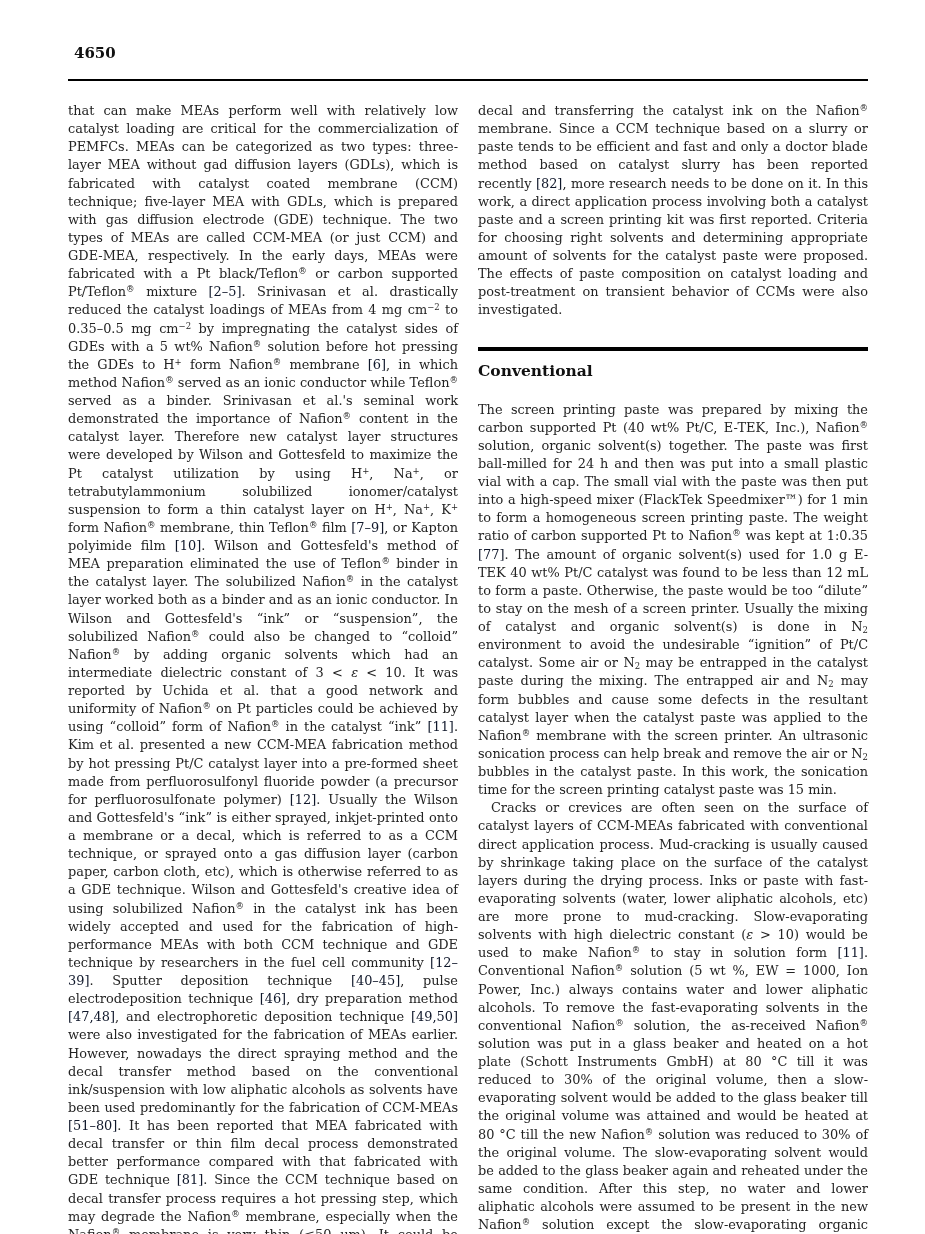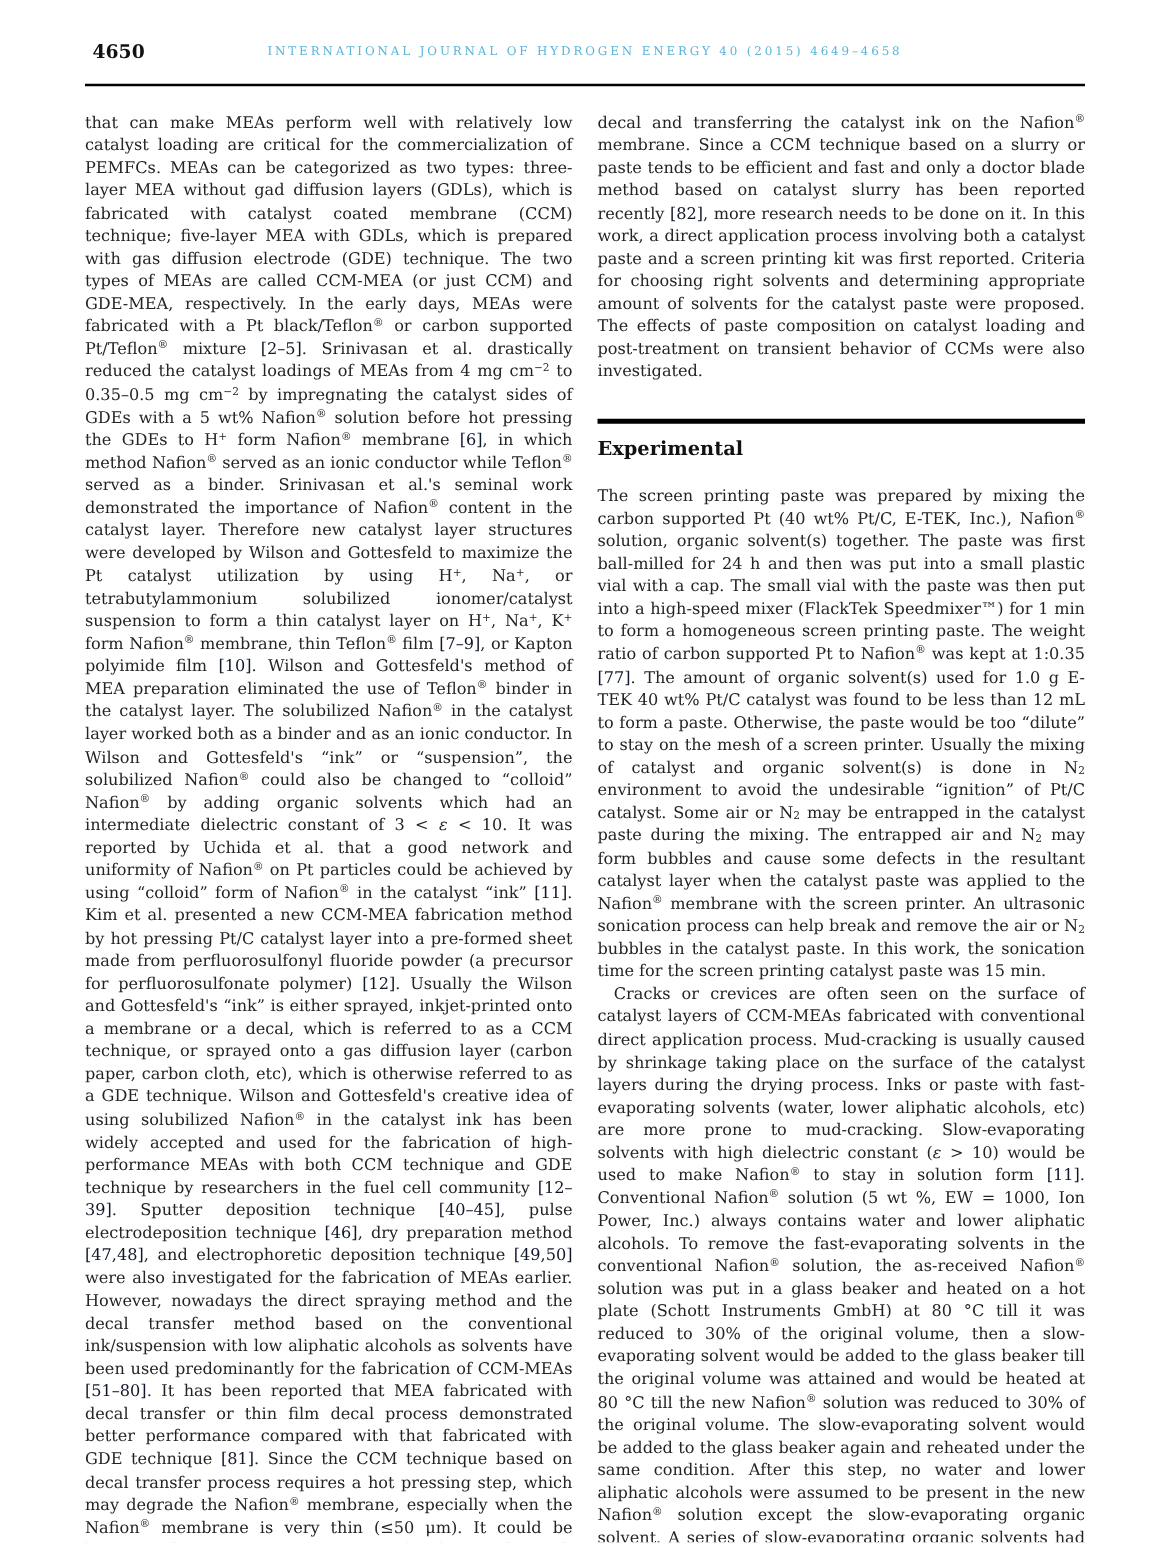--- a/index.html
+++ b/index.html
@@ -1,20 +1,20 @@
 <!DOCTYPE html>
 <html><head>
 <meta charset="utf-8">
 <style>
   html, body { margin:0; padding:0; background:#ffffff; }
   .page {
     position:relative;
     width:925px; height:1234px;
     box-sizing:border-box;
-    padding:30px 57px 0 68px;
+    padding:42px 57px 0 68px;
     background:#ffffff;
     font-family:"DejaVu Serif", serif;
     color:#232323;
     overflow:hidden;
   }
   .hdr { position:relative; height:24px; }
   .pagenum {
     position:absolute; left:6px; top:2px;
     font-size:15px; font-weight:bold; color:#111;
     font-family:"DejaVu Serif", serif;
@@ -50,37 +50,36 @@
     color:#111;
   }
 </style>
 </head>
 <body>
 
 <div class="page">
 
   <div class="hdr">
     <div class="pagenum">4650</div>
-    <div class="jtitle">international journal of hydrogen energy 40 (2015) 4649–4658</div>
   </div>
 
   <div class="header-rule"></div>
 
   <div class="columns">
 
     <div class="col">
       <p class="para"><span>that can make MEAs perform well with relatively low catalyst loading are critical for the commercialization of PEMFCs. MEAs can be categorized as two types: three-layer MEA without gad diffusion layers (GDLs), which is fabricated with catalyst coated membrane (CCM) technique; five-layer MEA with GDLs, which is prepared with gas diffusion electrode (GDE) technique. The two types of MEAs are called CCM-MEA (or just CCM) and GDE-MEA, respectively. In the early days, MEAs were fabricated with a Pt black/Teflon</span><span class="sup">®</span><span> or carbon supported Pt/Teflon</span><span class="sup">®</span><span> mixture </span><span class="ref">[2–5]</span><span>. Srinivasan et al. drastically reduced the catalyst loadings of MEAs from 4 mg cm</span><span class="sup">−2</span><span> to 0.35–0.5 mg cm</span><span class="sup">−2</span><span> by impregnating the catalyst sides of GDEs with a 5 wt% Nafion</span><span class="sup">®</span><span> solution before hot pressing the GDEs to H</span><span class="sup">+</span><span> form Nafion</span><span class="sup">®</span><span> membrane </span><span class="ref">[6]</span><span>, in which method Nafion</span><span class="sup">®</span><span> served as an ionic conductor while Teflon</span><span class="sup">®</span><span> served as a binder. Srinivasan et al.'s seminal work demonstrated the importance of Nafion</span><span class="sup">®</span><span> content in the catalyst layer. Therefore new catalyst layer structures were developed by Wilson and Gottesfeld to maximize the Pt catalyst utilization by using H</span><span class="sup">+</span><span>, Na</span><span class="sup">+</span><span>, or tetrabutylammonium solubilized ionomer/catalyst suspension to form a thin catalyst layer on H</span><span class="sup">+</span><span>, Na</span><span class="sup">+</span><span>, K</span><span class="sup">+</span><span> form Nafion</span><span class="sup">®</span><span> membrane, thin Teflon</span><span class="sup">®</span><span> film </span><span class="ref">[7–9]</span><span>, or Kapton polyimide film </span><span class="ref">[10]</span><span>. Wilson and Gottesfeld's method of MEA preparation eliminated the use of Teflon</span><span class="sup">®</span><span> binder in the catalyst layer. The solubilized Nafion</span><span class="sup">®</span><span> in the catalyst layer worked both as a binder and as an ionic conductor. In Wilson and Gottesfeld's “ink” or “suspension”, the solubilized Nafion</span><span class="sup">®</span><span> could also be changed to “colloid” Nafion</span><span class="sup">®</span><span> by adding organic solvents which had an intermediate dielectric constant of 3 &lt; </span><span class="it">ε</span><span> &lt; 10. It was reported by Uchida et al. that a good network and uniformity of Nafion</span><span class="sup">®</span><span> on Pt particles could be achieved by using “colloid” form of Nafion</span><span class="sup">®</span><span> in the catalyst “ink” </span><span class="ref">[11]</span><span>. Kim et al. presented a new CCM-MEA fabrication method by hot pressing Pt/C catalyst layer into a pre-formed sheet made from perfluorosulfonyl fluoride powder (a precursor for perfluorosulfonate polymer) </span><span class="ref">[12]</span><span>. Usually the Wilson and Gottesfeld's “ink” is either sprayed, inkjet-printed onto a membrane or a decal, which is referred to as a CCM technique, or sprayed onto a gas diffusion layer (carbon paper, carbon cloth, etc), which is otherwise referred to as a GDE technique. Wilson and Gottesfeld's creative idea of using solubilized Nafion</span><span class="sup">®</span><span> in the catalyst ink has been widely accepted and used for the fabrication of high-performance MEAs with both CCM technique and GDE technique by researchers in the fuel cell community </span><span class="ref">[12–39]</span><span>. Sputter deposition technique </span><span class="ref">[40–45]</span><span>, pulse electrodeposition technique </span><span class="ref">[46]</span><span>, dry preparation method </span><span class="ref">[47,48]</span><span>, and electrophoretic deposition technique </span><span class="ref">[49,50]</span><span> were also investigated for the fabrication of MEAs earlier. However, nowadays the direct spraying method and the decal transfer method based on the conventional ink/suspension with low aliphatic alcohols as solvents have been used predominantly for the fabrication of CCM-MEAs </span><span class="ref">[51–80]</span><span>. It has been reported that MEA fabricated with decal transfer or thin film decal process demonstrated better performance compared with that fabricated with GDE technique </span><span class="ref">[81]</span><span>. Since the CCM technique based on decal transfer process requires a hot pressing step, which may degrade the Nafion</span><span class="sup">®</span><span> membrane, especially when the Nafion</span><span class="sup">®</span><span> membrane is very thin (≤50 μm). It could be better and more convenient to apply the catalyst ink directly onto the Nafion</span></p>
     </div>
 
     <div class="col">
       <p class="para"><span>decal and transferring the catalyst ink on the Nafion</span><span class="sup">®</span><span> membrane. Since a CCM technique based on a slurry or paste tends to be efficient and fast and only a doctor blade method based on catalyst slurry has been reported recently </span><span class="ref">[82]</span><span>, more research needs to be done on it. In this work, a direct application process involving both a catalyst paste and a screen printing kit was first reported. Criteria for choosing right solvents and determining appropriate amount of solvents for the catalyst paste were proposed. The effects of paste composition on catalyst loading and post-treatment on transient behavior of CCMs were also investigated.</span></p>
 
       <div class="section-head">
         <div class="section-rule"></div>
-        <h2 class="section-title">Experimental</h2>
+        <h2 class="section-title">Conventional</h2>
       </div>
 
       <p class="para"><span>The screen printing paste was prepared by mixing the carbon supported Pt (40 wt% Pt/C, E-TEK, Inc.), Nafion</span><span class="sup">®</span><span> solution, organic solvent(s) together. The paste was first ball-milled for 24 h and then was put into a small plastic vial with a cap. The small vial with the paste was then put into a high-speed mixer (FlackTek Speedmixer™) for 1 min to form a homogeneous screen printing paste. The weight ratio of carbon supported Pt to Nafion</span><span class="sup">®</span><span> was kept at 1:0.35 </span><span class="ref">[77]</span><span>. The amount of organic solvent(s) used for 1.0 g E-TEK 40 wt% Pt/C catalyst was found to be less than 12 mL to form a paste. Otherwise, the paste would be too “dilute” to stay on the mesh of a screen printer. Usually the mixing of catalyst and organic solvent(s) is done in N</span><span class="sub">2</span><span> environment to avoid the undesirable “ignition” of Pt/C catalyst. Some air or N</span><span class="sub">2</span><span> may be entrapped in the catalyst paste during the mixing. The entrapped air and N</span><span class="sub">2</span><span> may form bubbles and cause some defects in the resultant catalyst layer when the catalyst paste was applied to the Nafion</span><span class="sup">®</span><span> membrane with the screen printer. An ultrasonic sonication process can help break and remove the air or N</span><span class="sub">2</span><span> bubbles in the catalyst paste. In this work, the sonication time for the screen printing catalyst paste was 15 min.</span></p>
 
       <p class="para indent"><span>Cracks or crevices are often seen on the surface of catalyst layers of CCM-MEAs fabricated with conventional direct application process. Mud-cracking is usually caused by shrinkage taking place on the surface of the catalyst layers during the drying process. Inks or paste with fast-evaporating solvents (water, lower aliphatic alcohols, etc) are more prone to mud-cracking. Slow-evaporating solvents with high dielectric constant (</span><span class="it">ε</span><span> &gt; 10) would be used to make Nafion</span><span class="sup">®</span><span> to stay in solution form </span><span class="ref">[11]</span><span>. Conventional Nafion</span><span class="sup">®</span><span> solution (5 wt %, EW = 1000, Ion Power, Inc.) always contains water and lower aliphatic alcohols. To remove the fast-evaporating solvents in the conventional Nafion</span><span class="sup">®</span><span> solution, the as-received Nafion</span><span class="sup">®</span><span> solution was put in a glass beaker and heated on a hot plate (Schott Instruments GmbH) at 80 °C till it was reduced to 30% of the original volume, then a slow-evaporating solvent would be added to the glass beaker till the original volume was attained and would be heated at 80 °C till the new Nafion</span><span class="sup">®</span><span> solution was reduced to 30% of the original volume. The slow-evaporating solvent would be added to the glass beaker again and reheated under the same condition. After this step, no water and lower aliphatic alcohols were assumed to be present in the new Nafion</span><span class="sup">®</span><span> solution except the slow-evaporating organic solvent. A series of slow-evaporating organic solvents had been investigated for the</span></p>
     </div>
 
   </div>
 </div>
 

